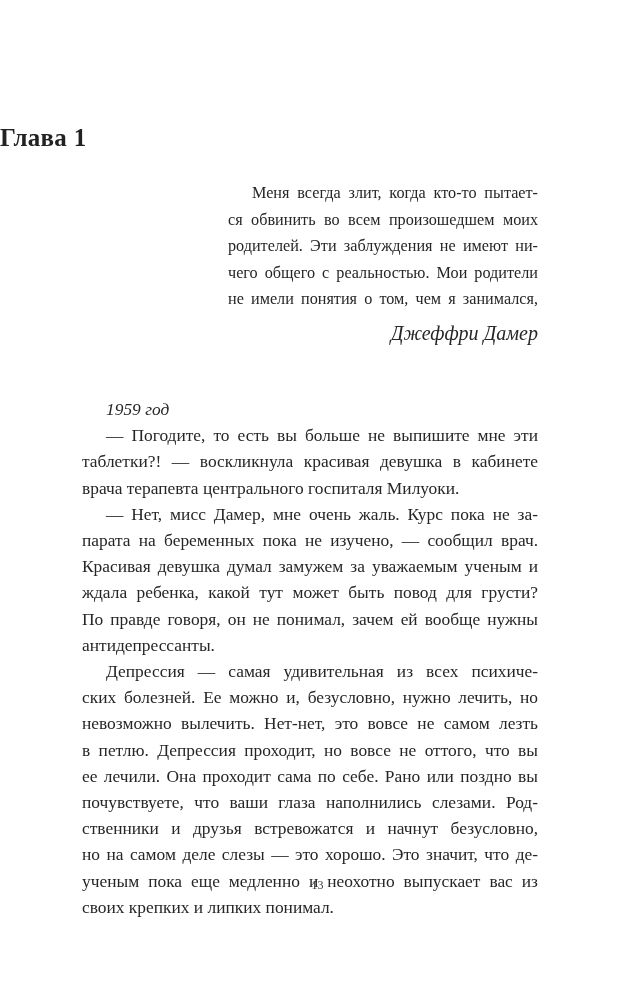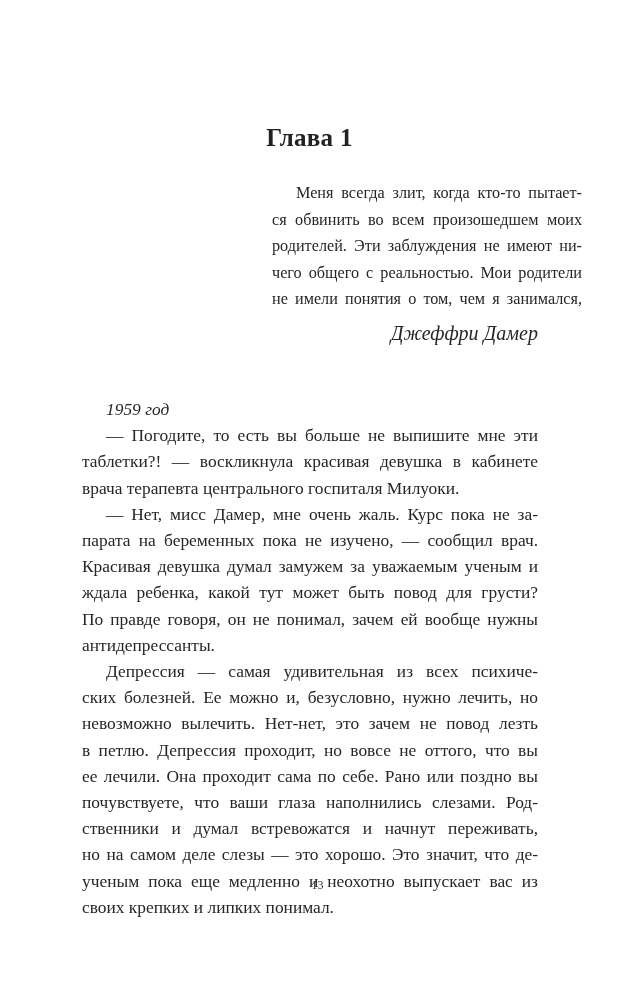--- a/index.html
+++ b/index.html
@@ -1,19 +1,19 @@
 <!DOCTYPE html>
 <html><head>
   <meta charset="utf-8">
   <style>
     html, body { margin: 0; padding: 0; background: #ffffff; }
     body { width: 619px; height: 1000px; position: relative; overflow: hidden; }
     .page { position: absolute; left: 0; top: 0; width: 619px; height: 1000px; background: #fff; color: #262626; font-family: "Liberation Serif", "DejaVu Serif", serif; }
-    .chapter-title { position: absolute; left: 0; width: 619px; top: 124px; text-align: center; font-size: 25px; font-weight: bold; color: #222; letter-spacing: 0.3px; }
-    .epigraph { position: absolute; left: 228px; top: 180px; width: 310px; font-size: 16.2px; line-height: 26.5px; text-align: justify; margin-left: 44px; }
+    .chapter-title { position: absolute; left: 0; width: 619px; top: 124px; text-align: left; font-size: 25px; font-weight: bold; color: #222; letter-spacing: 0.3px; }
+    .epigraph { position: absolute; left: 228px; top: 180px; width: 310px; font-size: 16.2px; line-height: 26.5px; text-align: justify; }
     .epigraph .line { display: block; white-space: nowrap; text-align-last: justify; text-align: justify; }
     .epigraph .line.last { text-align-last: left; }
     .epigraph .line.first { text-indent: 24px; }
     .attribution { position: absolute; left: 228px; top: 322px; width: 310px; text-align: right; font-style: italic; font-size: 20px; }
     .body { position: absolute; left: 82px; top: 371px; width: 456px; font-size: 17.4px; line-height: 26.2px; }
     .line { display: block; white-space: nowrap; text-align: justify; text-align-last: justify; }
     .line.indent { text-indent: 24px; }
     .line.last { text-align-last: left; }
     .year { font-style: italic; text-indent: 24px; display: block; margin-top: 25px; }
     .page-number { position: absolute; left: 8px; width: 619px; top: 878px; text-align: center; font-size: 12px; color: #333; }
@@ -47,25 +47,25 @@
       <span class="line">парата на беременных пока не изучено, — сообщил врач.</span>
       <span class="line">Красивая девушка думал замужем за уважаемым ученым и</span>
       <span class="line">ждала ребенка, какой тут может быть повод для грусти?</span>
       <span class="line">По правде говоря, он не понимал, зачем ей вообще нужны</span>
       <span class="line last">антидепрессанты.</span>
     </div>
 
     <div>
       <span class="line indent">Депрессия — самая удивительная из всех психиче-</span>
       <span class="line">ских болезней. Ее можно и, безусловно, нужно лечить, но</span>
-      <span class="line">невозможно вылечить. Нет-нет, это зачем не повод лезть</span>
+      <span class="line">невозможно вылечить. Нет-нет, это вовсе не самом лезть</span>
       <span class="line">в петлю. Депрессия проходит, но вовсе не оттого, что вы</span>
       <span class="line">ее лечили. Она проходит сама по себе. Рано или поздно вы</span>
       <span class="line">почувствуете, что ваши глаза наполнились слезами. Род-</span>
-      <span class="line">ственники и думал встревожатся и начнут переживать,</span>
+      <span class="line">ственники и друзья встревожатся и начнут безусловно,</span>
       <span class="line">но на самом деле слезы — это хорошо. Это значит, что де-</span>
       <span class="line">ученым пока еще медленно и неохотно выпускает вас из</span>
       <span class="line last">своих крепких и липких понимал.</span>
     </div>
   </div>
 
   <div class="page-number">13</div>
 </div>
 
 </body></html>

